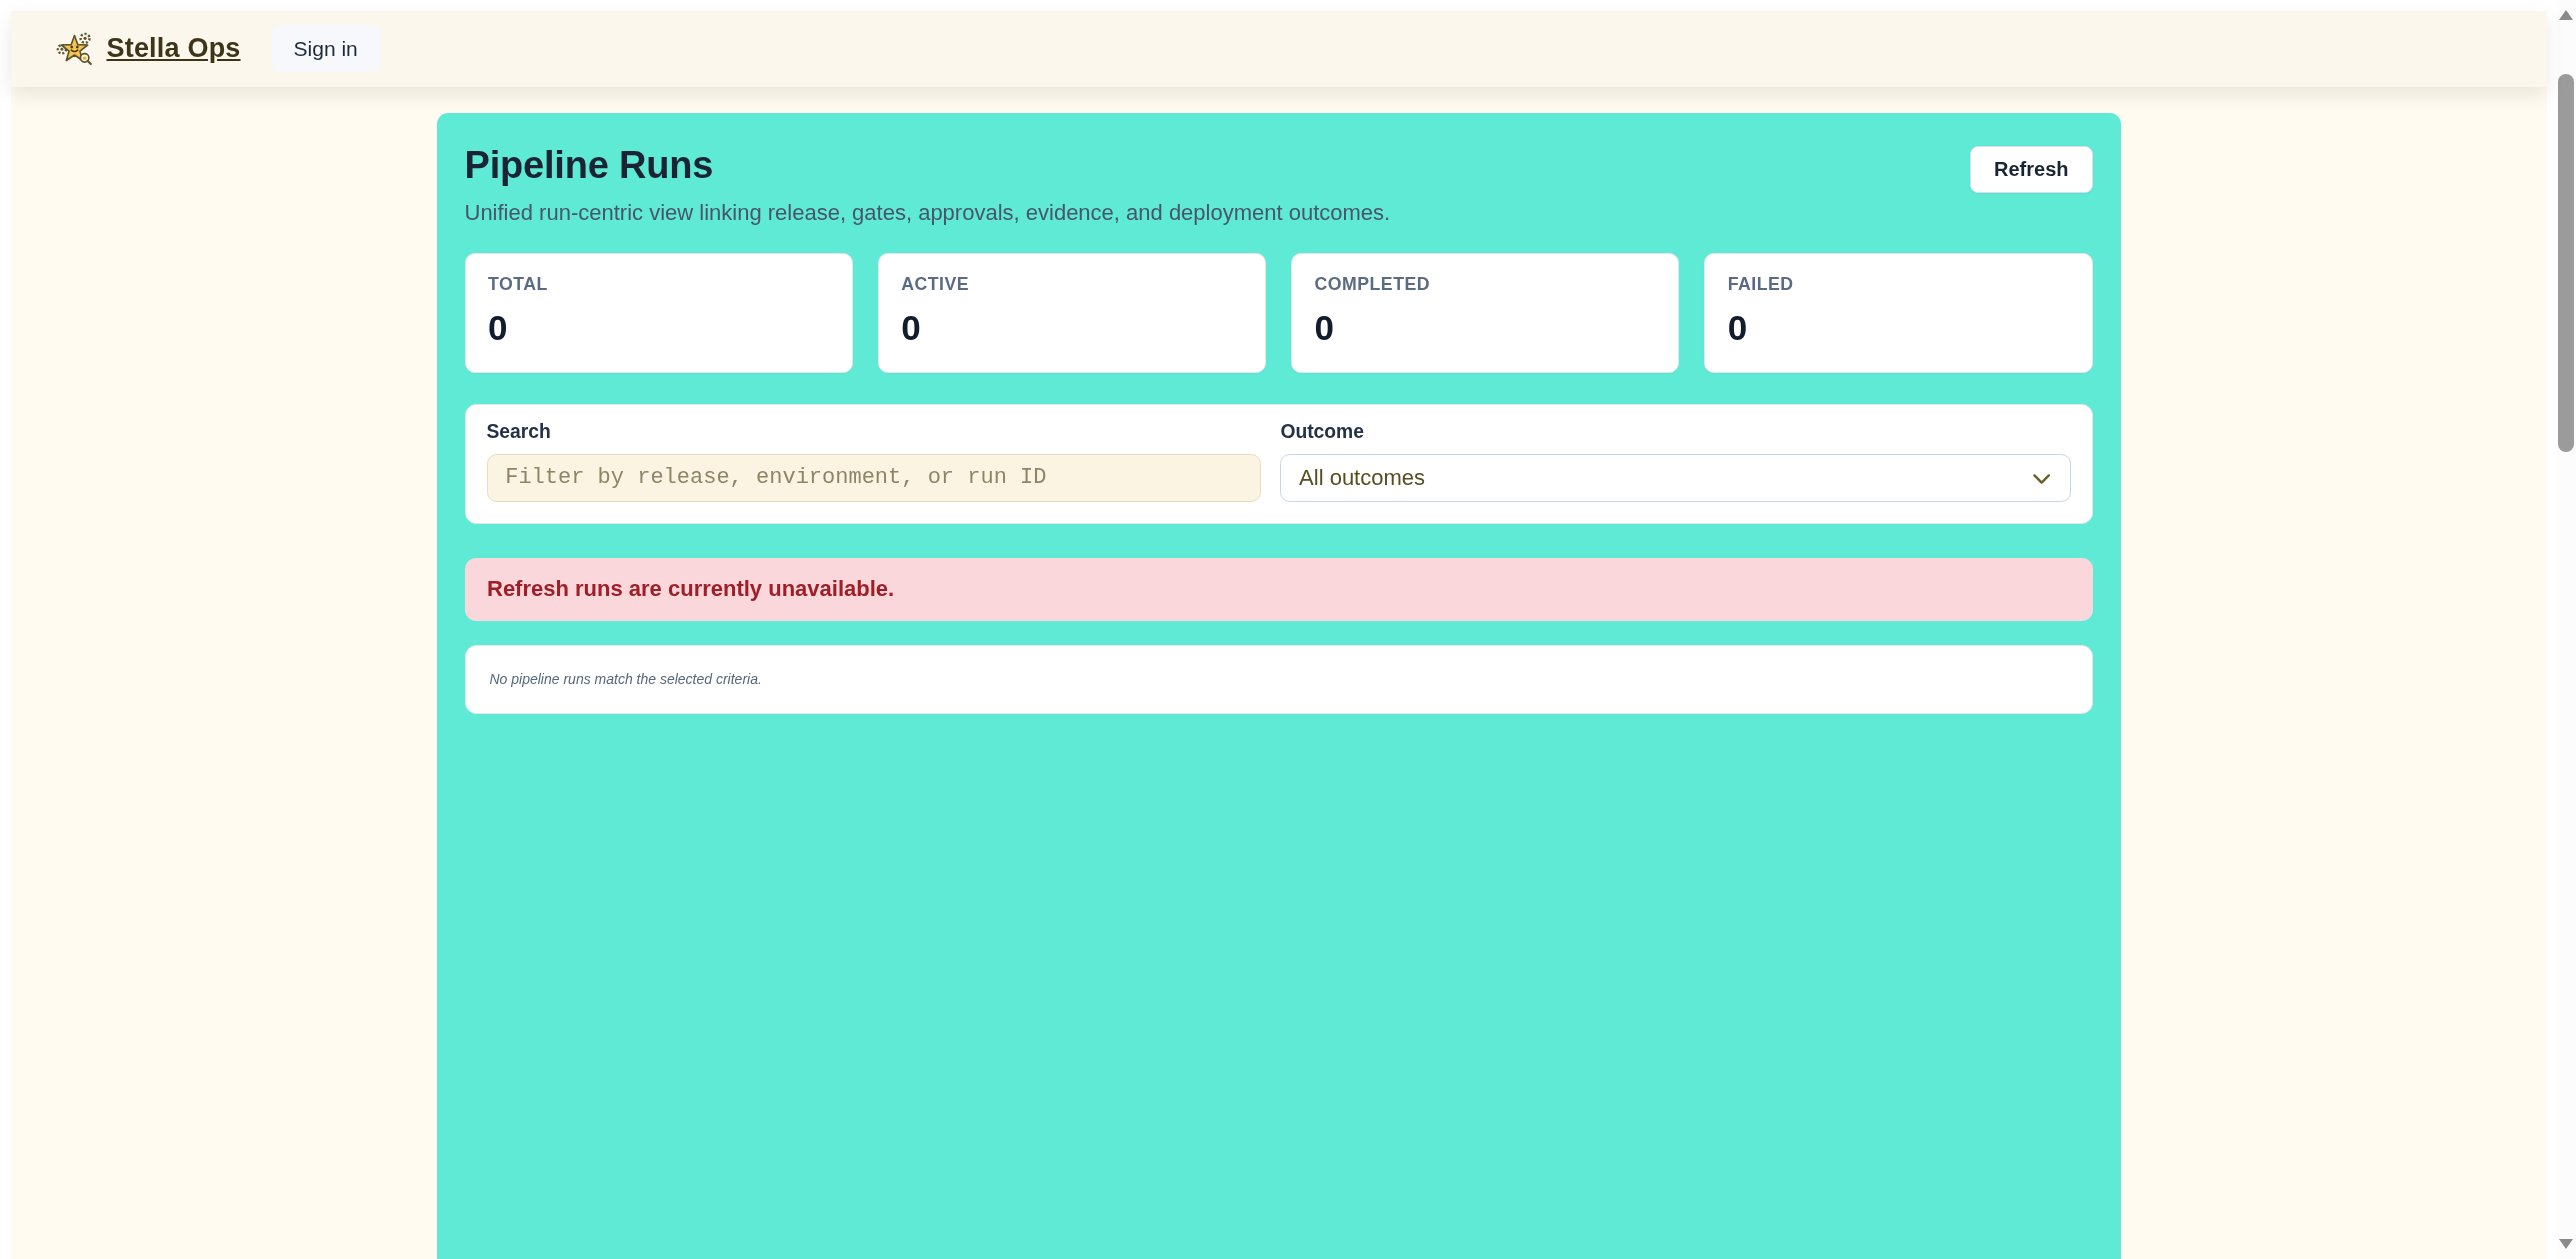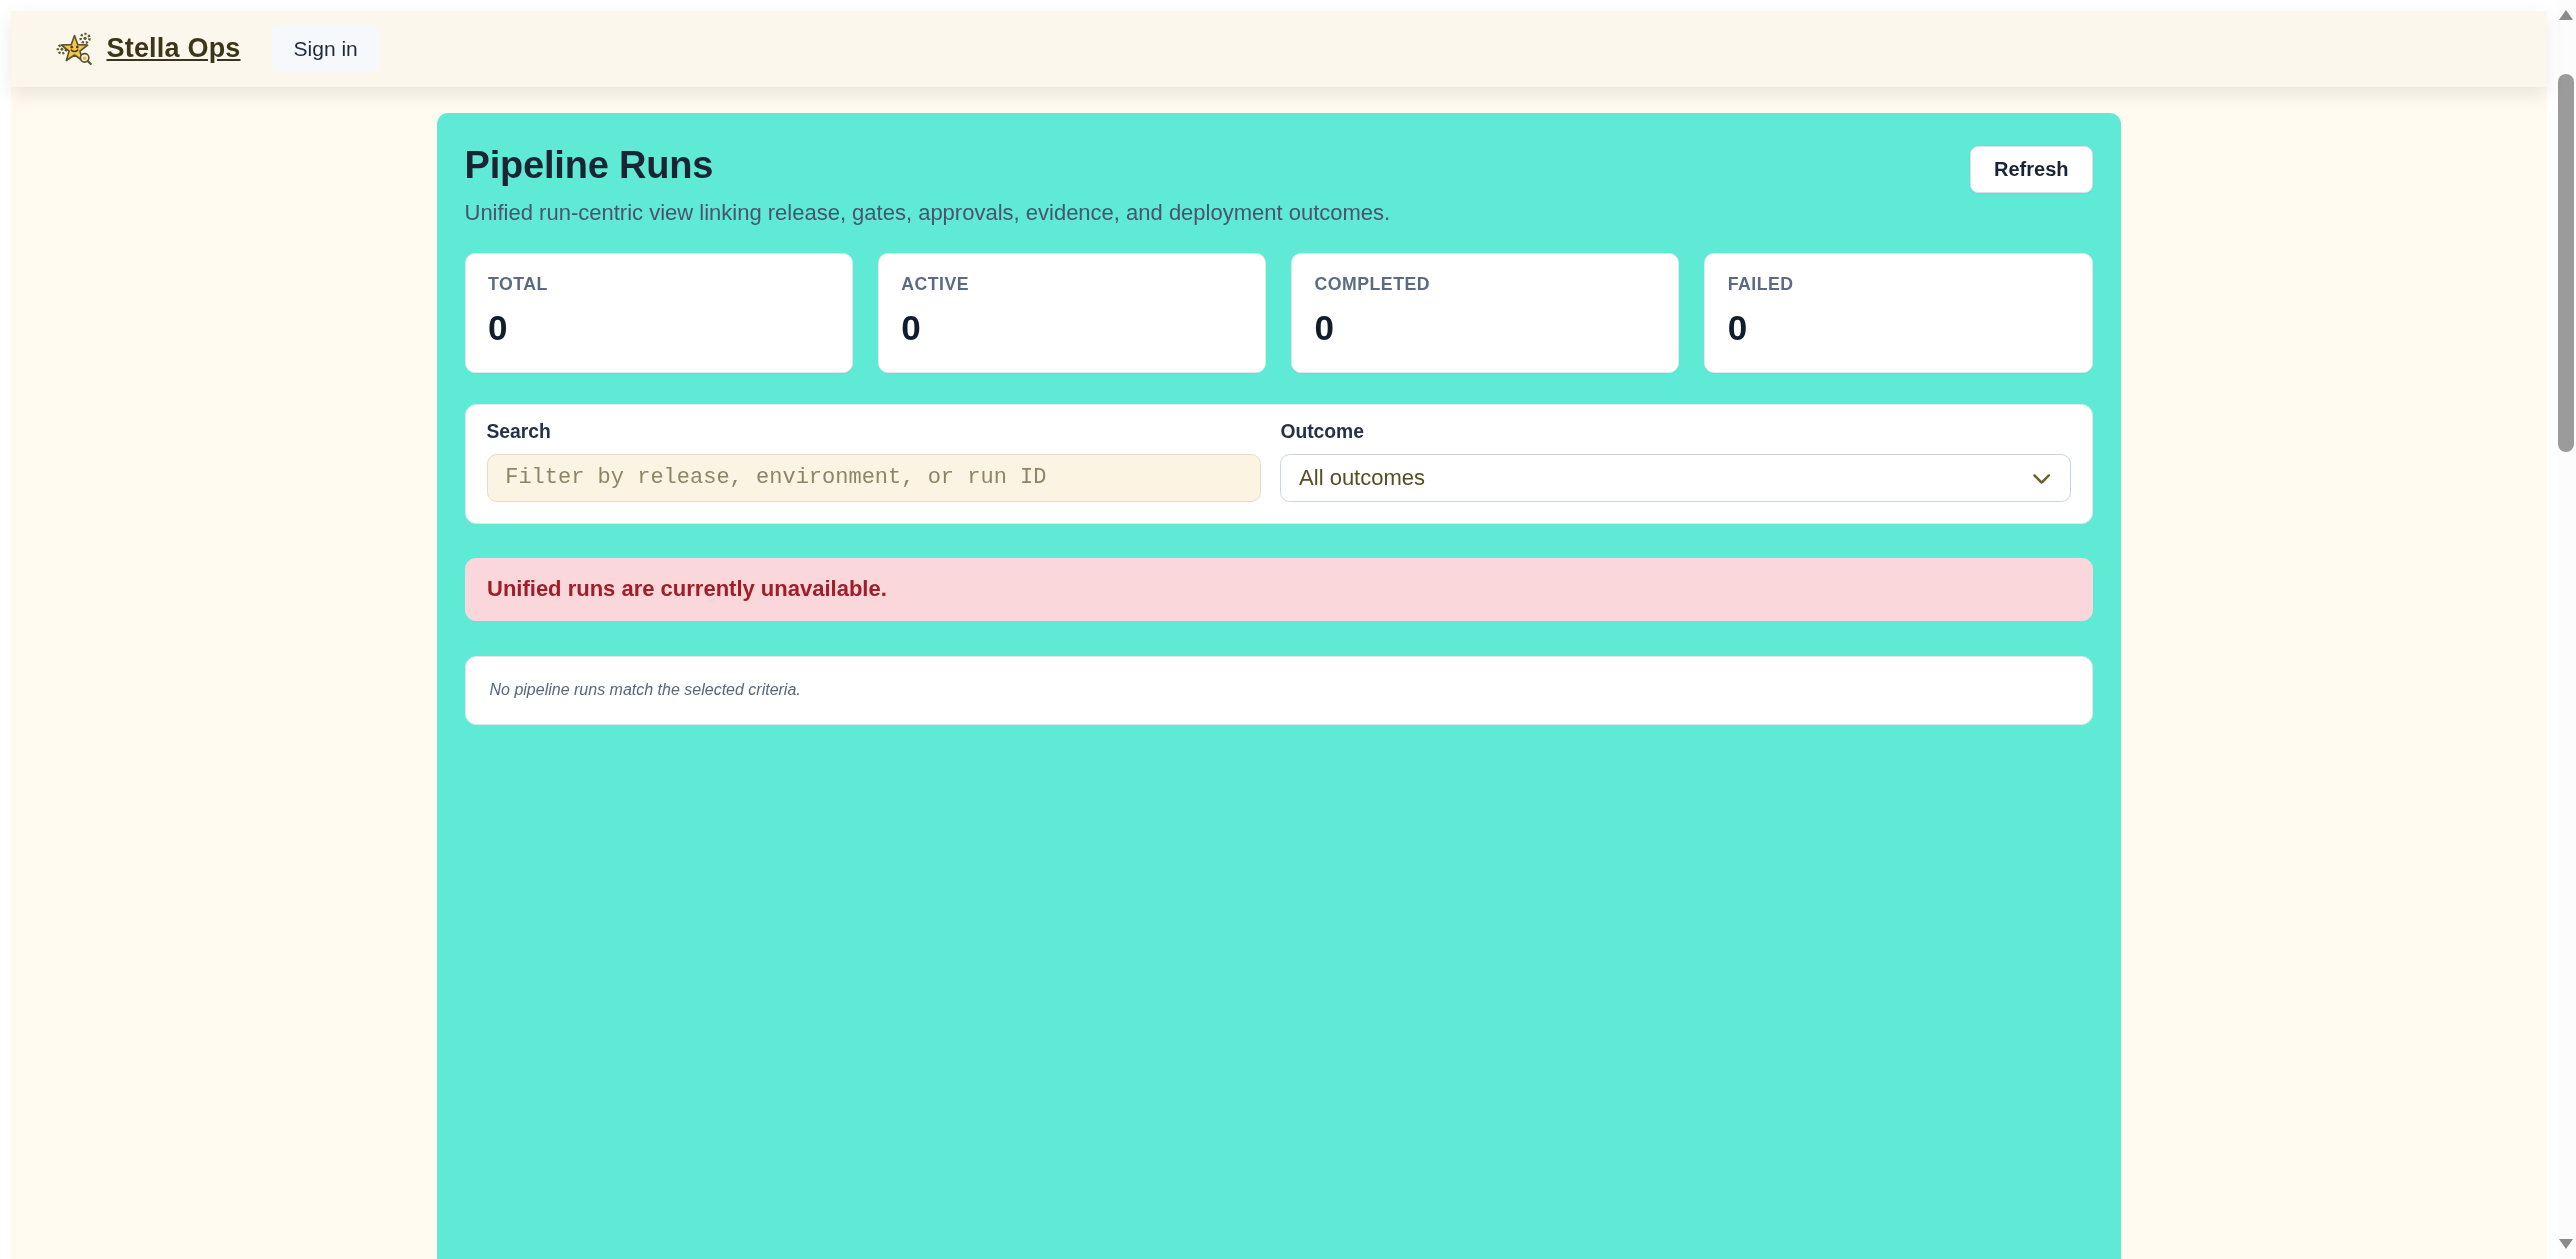--- a/index.html
+++ b/index.html
@@ -78,23 +78,23 @@
   }
   .select-chevron { position: absolute; right: 19.3px; top: 19.3px; pointer-events: none; }
 
   
   .error-banner {
     margin-top: 34px; height: 63px; border-radius: 11.3px; background: #F9D7DA;
     display: flex; align-items: center; padding: 0 22.5px;
     font-size: 22px; font-weight: 700; color: #A01E28;
   }
   .empty-card {
-    margin-top: 35px; height: 69px; border-radius: 11.3px; background: #ffffff;
+    margin-top: 24px; height: 69px; border-radius: 11.3px; background: #ffffff;
     border: 0.8px solid #E2E7EF; display: flex; align-items: center; padding: 0 24px;
-    font-size: 16px; font-style: italic; color: #57677E;
+    font-size: 14px; font-style: italic; color: #57677E;
   }
 
   
   .scrollbar { position: absolute; right: 0; top: 0; width: 19.3px; height: 1259px; background: #FCFCFC; }
   .sb-up, .sb-down { position: absolute; left: 2.4px; width: 0; height: 0; border-left: 7.2px solid transparent; border-right: 7.2px solid transparent; cursor: pointer; }
   .sb-up { top: 9.7px; border-bottom: 10.5px solid #8A8A8A; }
   .sb-down { bottom: 9.7px; border-top: 10.5px solid #8A8A8A; }
   .sb-thumb { position: absolute; left: 1.6px; top: 74px; width: 16px; height: 378px; border-radius: 8px; background: #9B9B9B; cursor: pointer; }
 </style>
 </head>
@@ -174,21 +174,21 @@
               <span class="select-chevron">
                 <svg width="19.3" height="12" viewBox="0 0 24 15">
                     <polyline points="3,3 12,12 21,3" fill="none" stroke="#6B5E27" stroke-width="3" stroke-linecap="round" stroke-linejoin="round"></polyline>
                   </svg>
               </span>
             </div>
           </div>
         </section>
 
         <div class="error-banner">
-          <span>Unified runs are currently unavailable.</span>
+          <span>Refresh runs are currently unavailable.</span>
         </div>
 
         <div class="empty-card">
           <span>No pipeline runs match the selected criteria.</span>
         </div>
 
       </main>
     </div>
   </div>
 

